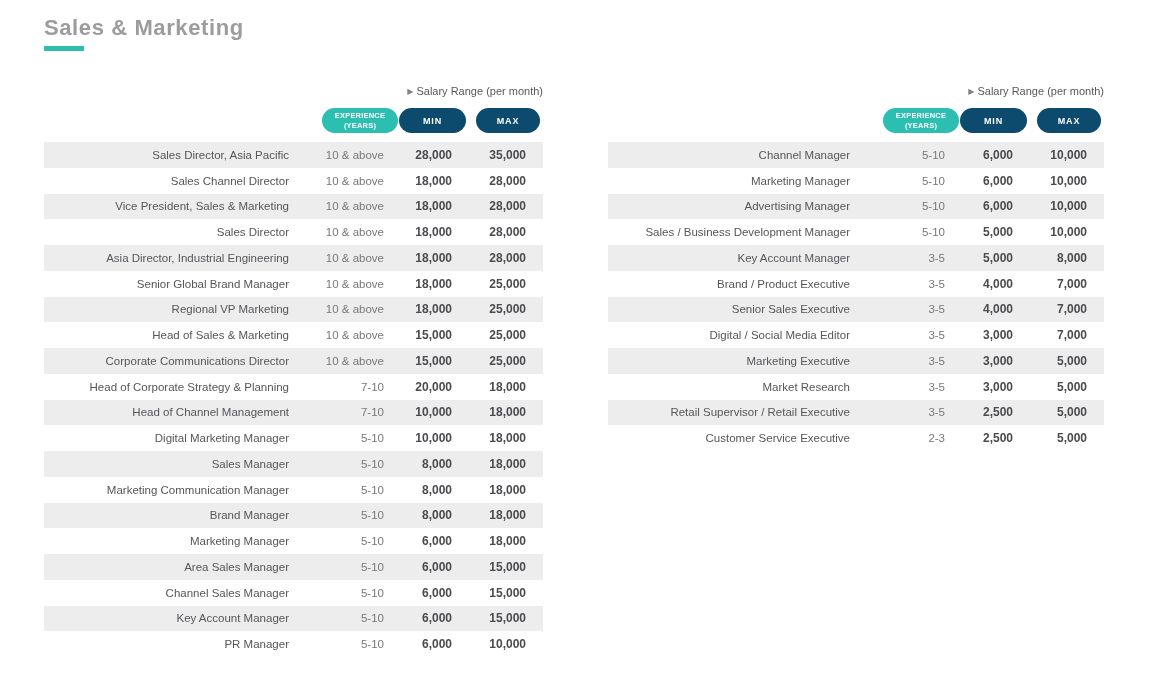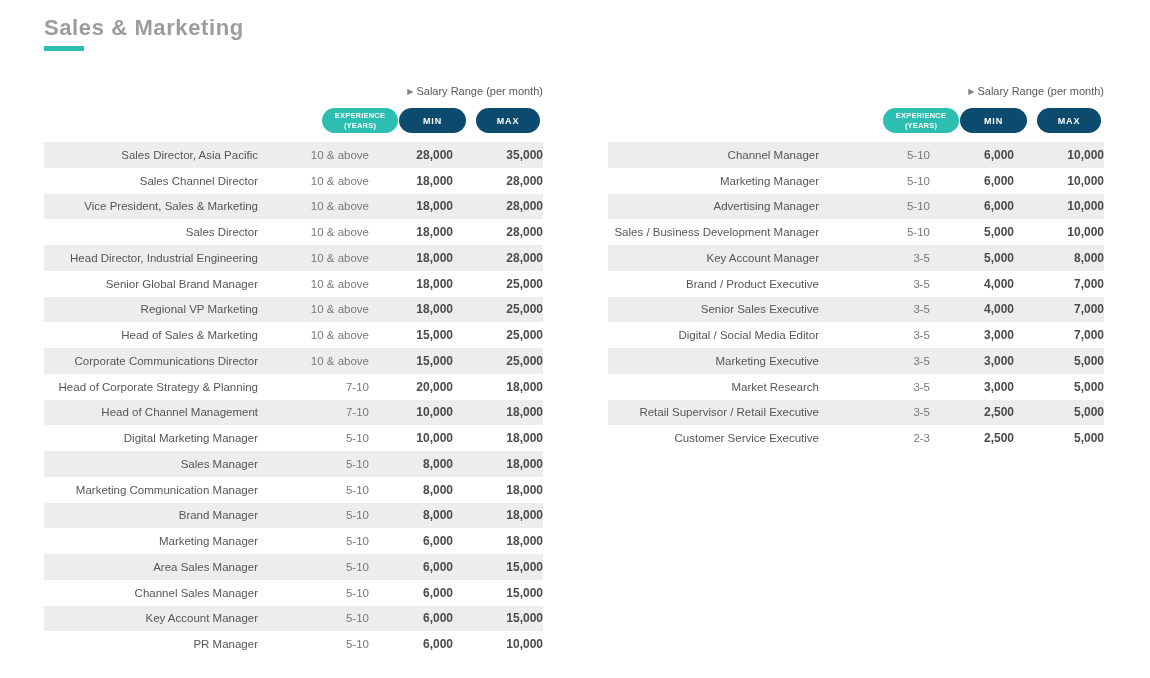--- a/index.html
+++ b/index.html
@@ -56,21 +56,21 @@
   
   .cell-title { flex: 1; text-align: right; }
   .cell-exp   { width: 95px; text-align: right; }
   .cell-min   { width: 68px; text-align: right; }
   .cell-max   { width: 74px; text-align: right; }
   .hcell { display: flex; justify-content: flex-end; align-items: center; }
 
   
   .rows .row {
     display: flex; align-items: center;
-    height: 25.75px; padding-right: 0; gap: 16px;
+    height: 25.75px; padding-right: 17px;
   }
   .rows .row:nth-of-type(odd) { background: #ededee; }
   .rows .row:nth-of-type(even) { background: #ffffff; }
   .cell-title { font-size: 11.5px; color: #55565a; }
   .cell-exp   { font-size: 11.5px; color: #77787b; }
   .cell-min, .cell-max { font-size: 12px; font-weight: bold; color: #4a4b4e; }
 </style>
 </head>
 <body>
 
@@ -125,21 +125,21 @@
           </div>
 
           <div class="row">
             <div class="cell-title">Sales Director</div>
             <div class="cell-exp">10 &amp; above</div>
             <div class="cell-min">18,000</div>
             <div class="cell-max">28,000</div>
           </div>
 
           <div class="row">
-            <div class="cell-title">Head Director, Industrial Engineering</div>
+            <div class="cell-title">Asia Director, Industrial Engineering</div>
             <div class="cell-exp">10 &amp; above</div>
             <div class="cell-min">18,000</div>
             <div class="cell-max">28,000</div>
           </div>
 
           <div class="row">
             <div class="cell-title">Senior Global Brand Manager</div>
             <div class="cell-exp">10 &amp; above</div>
             <div class="cell-min">18,000</div>
             <div class="cell-max">25,000</div>

